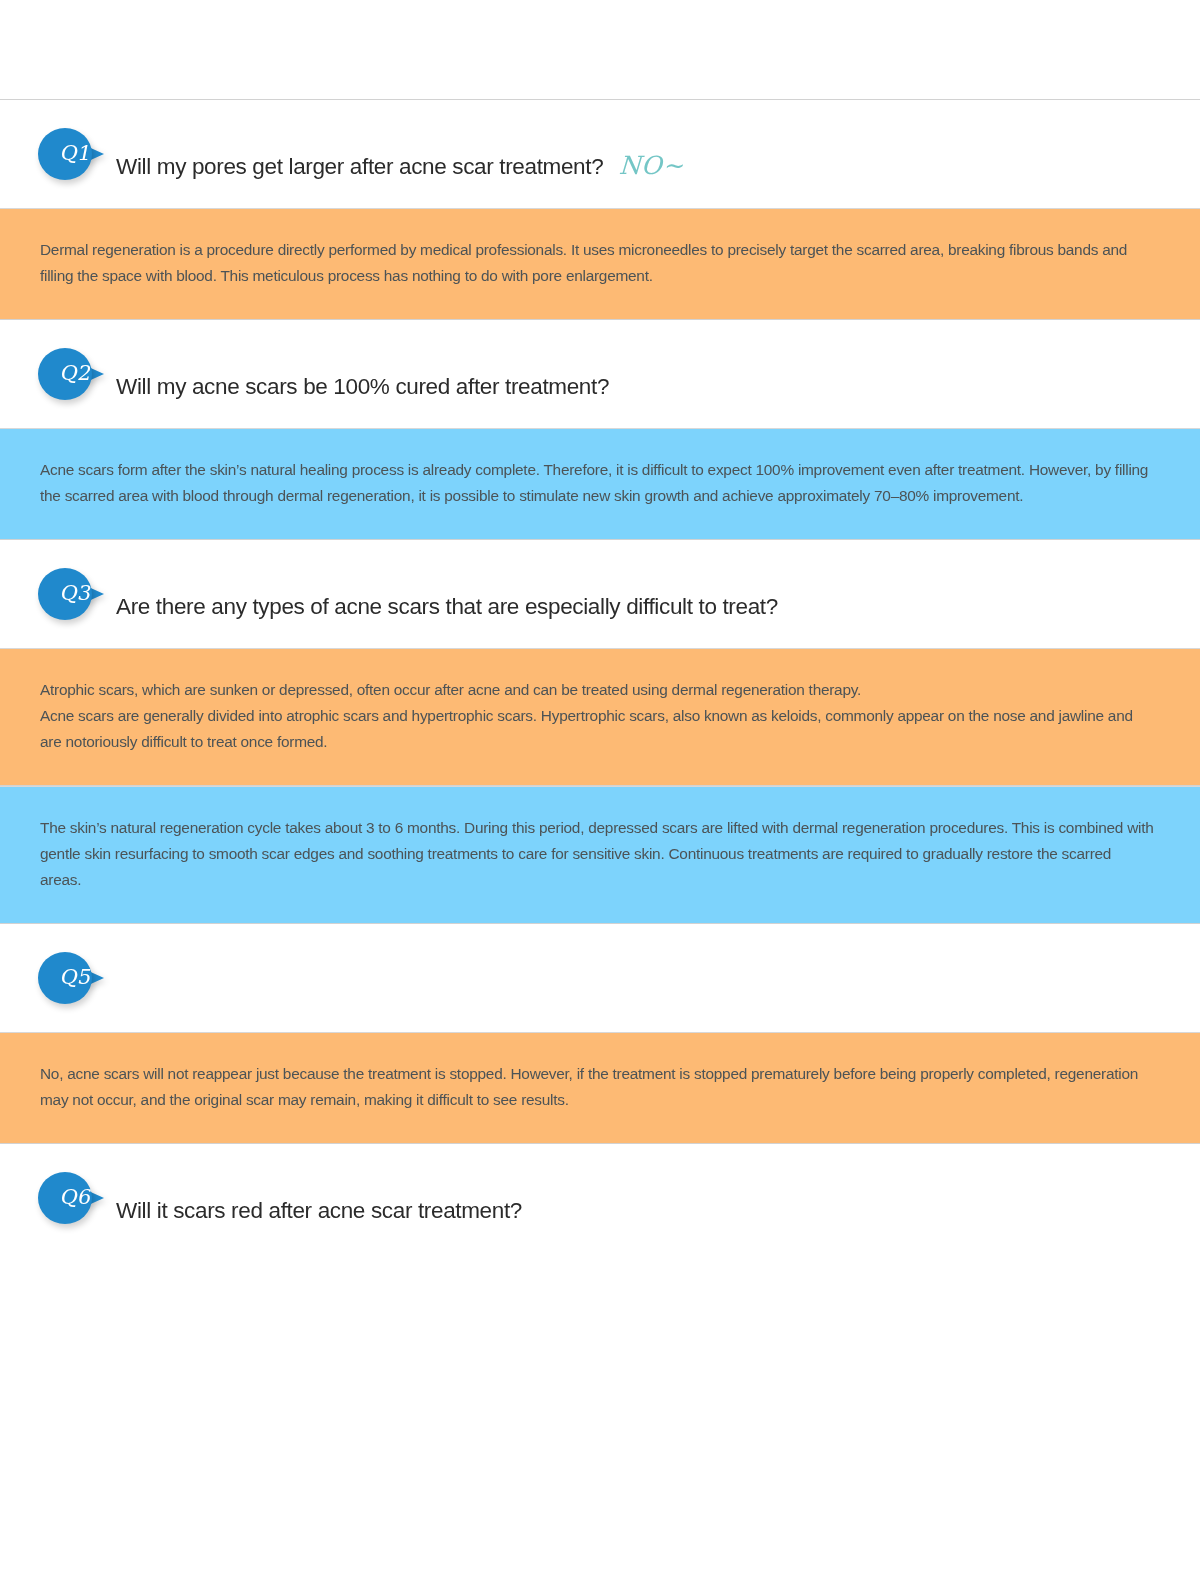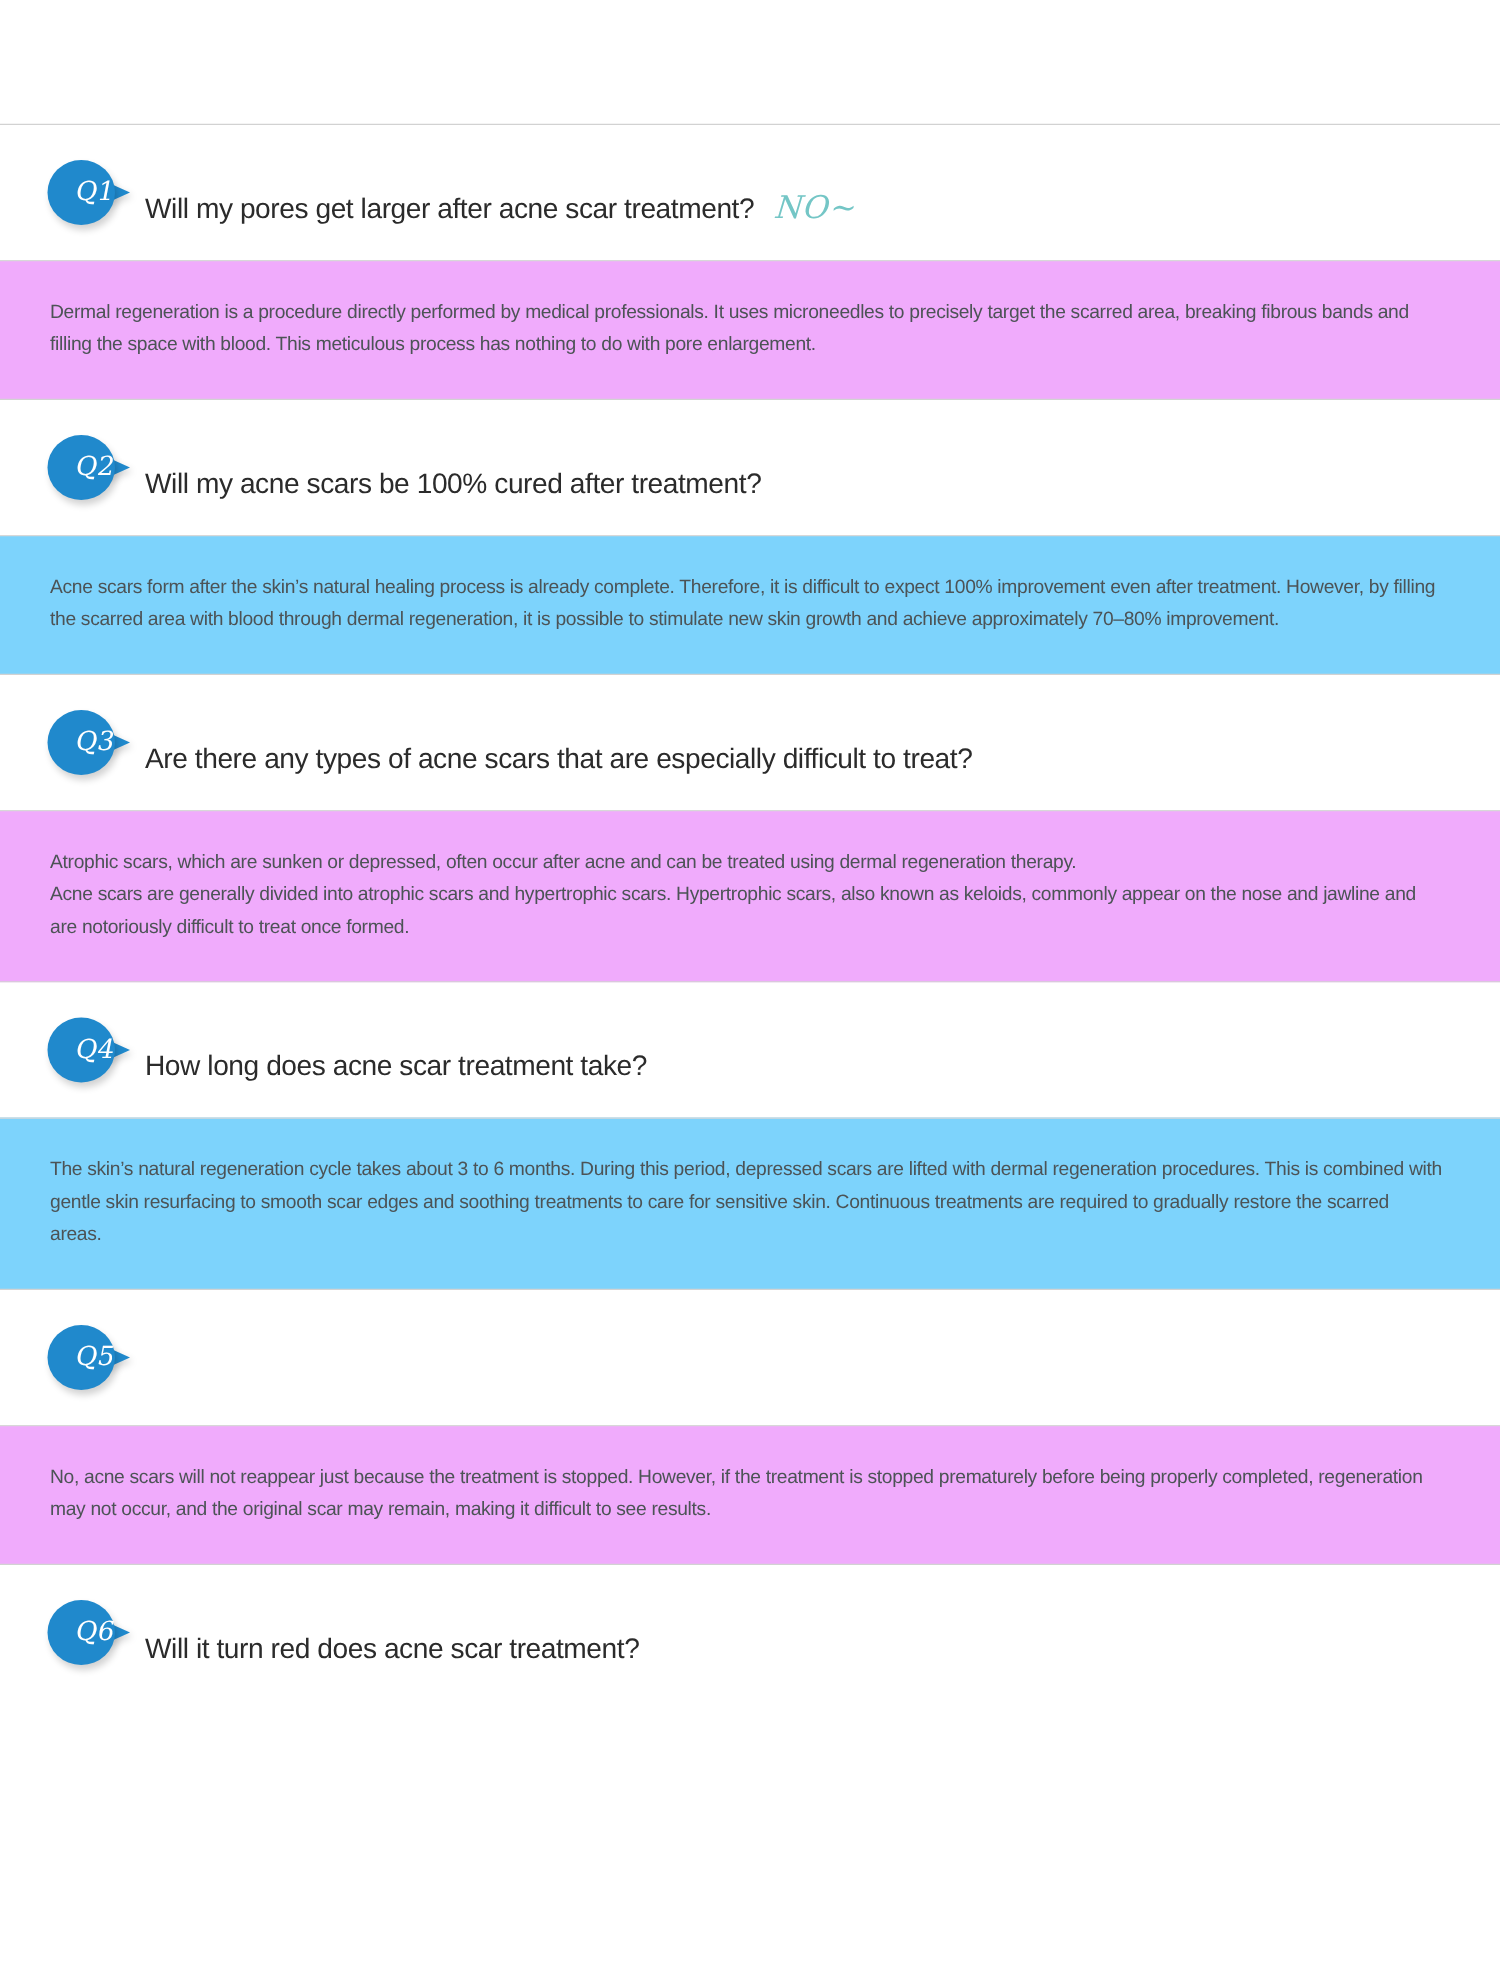--- a/index.html
+++ b/index.html
@@ -127,21 +127,21 @@
     font-family: "Liberation Sans", sans-serif;
     font-size: 15.4px;
     line-height: 26px;
     color: #4c5356;
     letter-spacing: -0.25px;
     border-top: 1px solid #d8d8d8;
     border-bottom: 1px solid #d2d2d2;
   }
   .a-block p { margin: 0; }
 
-  .a-gray { background: #f0abfc; }
+  .a-gray { background: #fdba74; }
   .a-blue { background: #7dd3fc; }
 </style>
 </head>
 <body>
 
 <div class="page">
 
   <div class="top-spacer"></div>
   <div class="rule"></div>
 
@@ -190,31 +190,20 @@
           <div class="q-text">
             <span>Are there any types of acne scars that are especially difficult to treat?</span>
           </div>
         </div>
         <div class="a-block a-gray">
           <p>Atrophic scars, which are sunken or depressed, often occur after acne and can be treated using dermal regeneration therapy.</p>
           <p>Acne scars are generally divided into atrophic scars and hypertrophic scars. Hypertrophic scars, also known as keloids, commonly appear on the nose and jawline and are notoriously difficult to treat once formed.</p>
         </div>
       </div>
       <div class="faq-item">
-        <div class="q-row">
-          <div class="q-badge-wrap">
-            <span class="q-badge-tail"></span>
-            <div class="q-badge">
-              <span class="q-badge-label">Q4</span>
-            </div>
-          </div>
-          <div class="q-text">
-            <span>How long does acne scar treatment take?</span>
-          </div>
-        </div>
         <div class="a-block a-blue">
           <p>The skin’s natural regeneration cycle takes about 3 to 6 months. During this period, depressed scars are lifted with dermal regeneration procedures. This is combined with gentle skin resurfacing to smooth scar edges and soothing treatments to care for sensitive skin. Continuous treatments are required to gradually restore the scarred areas.</p>
         </div>
       </div>
       <div class="faq-item">
         <div class="q-row">
           <div class="q-badge-wrap">
             <span class="q-badge-tail"></span>
             <div class="q-badge">
               <span class="q-badge-label">Q5</span>
@@ -227,20 +216,20 @@
       </div>
       <div class="faq-item">
         <div class="q-row">
           <div class="q-badge-wrap">
             <span class="q-badge-tail"></span>
             <div class="q-badge">
               <span class="q-badge-label">Q6</span>
             </div>
           </div>
           <div class="q-text">
-            <span>Will it turn red does acne scar treatment?</span>
+            <span>Will it scars red after acne scar treatment?</span>
           </div>
         </div>
       </div>
     </div>
 
   <div class="bottom-spacer"></div>
 </div>
 
 </body></html>

